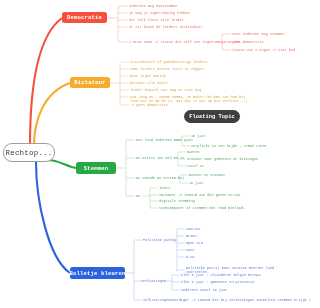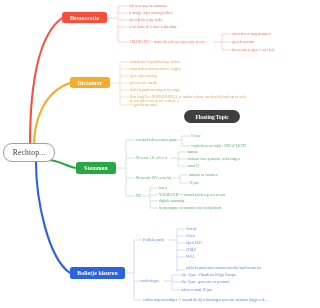--- a/index.html
+++ b/index.html
@@ -5,21 +5,21 @@
   html, body {
     margin: 0;
     padding: 0;
     background: #ffffff;
   }
   #canvas {
     position: relative;
     width: 310px;
     height: 308px;
     background: #ffffff;
-    font-family: Liberation Serif, serif;
+    font-family: Liberation Mono, monospace;
     overflow: hidden;
   }
   #links {
     position: absolute;
     left: 0;
     top: 0;
     width: 310px;
     height: 308px;
     pointer-events: none;
   }

